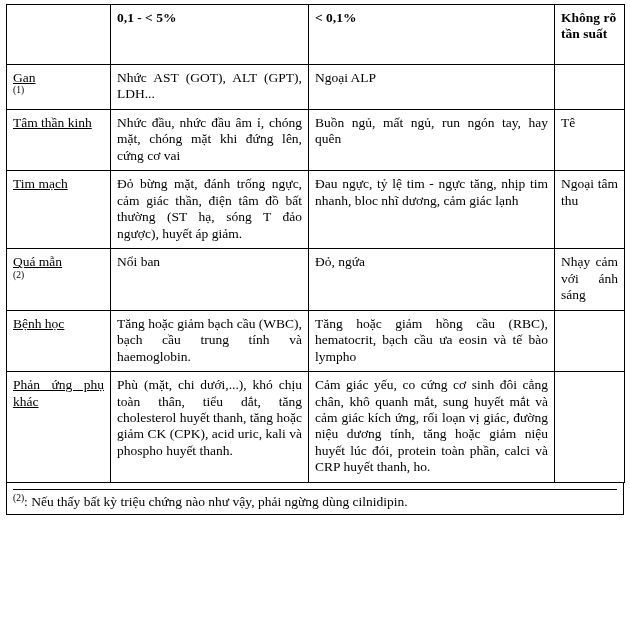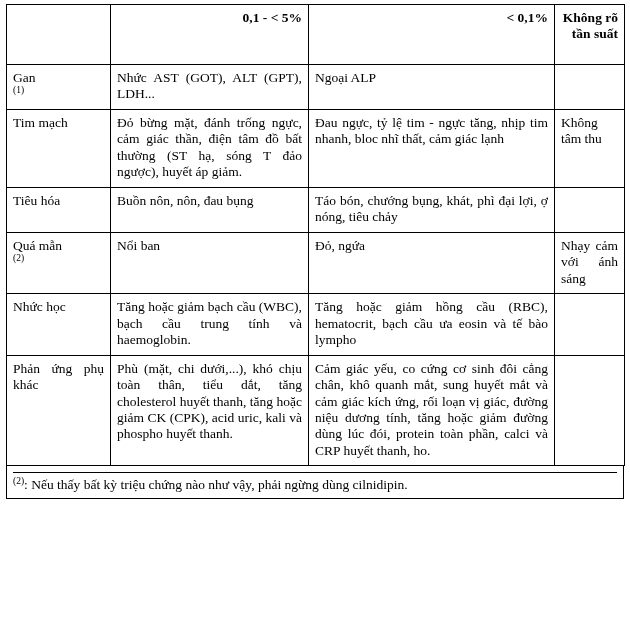--- a/index.html
+++ b/index.html
@@ -31,21 +31,21 @@
     border: 1px solid #000000;
     vertical-align: top;
     padding: 5px 6px 6px 6px;
     line-height: 1.22;
     text-align: justify;
     text-justify: inter-word;
     hyphens: none;
   }
   table.adr th {
     font-weight: bold;
-    text-align: right;
+    text-align: left;
     vertical-align: top;
   }
   .col-cat { width: 104px; }
   .col-a   { width: 198px; }
   .col-b   { width: 246px; }
   .col-c   { width: 70px; }
 
   .hdr-row th { height: 48px; }
   .cat-cell {
     vertical-align: middle;
@@ -68,21 +68,21 @@
   }
   .footnote-1 {
     text-align: justify;
   }
   .footnote-2 {
     text-align: left;
     border-top: 1px solid #000000;
     margin-top: 3px;
     padding-top: 3px;
   }
-  .cell-text { display: block; }
+  .cell-text { display: block; text-decoration: underline; }
 </style>
 </head>
 <body>
 
 <div class="page">
 
   <table class="adr">
     <colgroup>
       <col class="col-cat">
       <col class="col-a">
@@ -100,53 +100,53 @@
     <tbody>
 
       <tr>
         <td class="cat-cell"><span class="cell-text">Gan</span><span class="sup">(1)</span></td>
         <td>Nhức AST (GOT), ALT (GPT), LDH...</td>
         <td class="mid">Ngoại ALP</td>
         <td></td>
       </tr>
 
 
+      <tr>
+        <td class="cat-cell"><span class="cell-text">Tâm thần kinh</span><span class="sup"></span></td>
+        <td>Nhức đầu, nhức đầu âm ỉ, chóng mặt, chóng mặt khi đứng lên, cứng cơ vai</td>
+        <td class="mid">Buồn ngủ, mất ngủ, run ngón tay, hay quên</td>
+        <td class="mid">Tê</td>
+      </tr>
 
       <tr>
         <td class="cat-cell"><span class="cell-text">Tim mạch</span><span class="sup"></span></td>
         <td>Đỏ bừng mặt, đánh trống ngực, cảm giác thần, điện tâm đồ bất thường (ST hạ, sóng T đảo ngược), huyết áp giảm.</td>
-        <td class="mid">Đau ngực, tỷ lệ tim - ngực tăng, nhịp tim nhanh, bloc nhĩ thất, cảm giác lạnh</td>
-        <td class="mid">Không tâm thu</td>
+        <td class="mid">Đau ngực, tỷ lệ tim - ngực tăng, nhịp tim nhanh, bloc nhĩ dương, cảm giác lạnh</td>
+        <td class="mid">Ngoại tâm thu</td>
       </tr>
 
-      <tr>
-        <td class="cat-cell"><span class="cell-text">Tiêu hóa</span><span class="sup"></span></td>
-        <td class="mid">Buồn nôn, nôn, đau bụng</td>
-        <td>Táo bón, chướng bụng, khát, phì đại lợi, ợ nóng, tiêu chảy</td>
-        <td></td>
-      </tr>
 
       <tr>
         <td class="cat-cell"><span class="cell-text">Quá mẫn</span><span class="sup">(2)</span></td>
         <td class="mid">Nổi ban</td>
         <td class="mid">Đỏ, ngứa</td>
         <td class="mid">Nhạy cảm với ánh sáng</td>
       </tr>
 
       <tr>
-        <td class="cat-cell"><span class="cell-text">Nhức học</span><span class="sup"></span></td>
+        <td class="cat-cell"><span class="cell-text">Bệnh học</span><span class="sup"></span></td>
         <td>Tăng hoặc giảm bạch cầu (WBC), bạch cầu trung tính và haemoglobin.</td>
         <td>Tăng hoặc giảm hồng cầu (RBC), hematocrit, bạch cầu ưa eosin và tế bào lympho</td>
         <td></td>
       </tr>
 
       <tr>
         <td class="cat-cell"><span class="cell-text">Phản ứng phụ khác</span><span class="sup"></span></td>
         <td>Phù (mặt, chi dưới,...), khó chịu toàn thân, tiểu dắt, tăng cholesterol huyết thanh, tăng hoặc giảm CK (CPK), acid uric, kali và phospho huyết thanh.</td>
-        <td>Cảm giác yếu, co cứng cơ sinh đôi cẳng chân, khô quanh mắt, sung huyết mắt và cảm giác kích ứng, rối loạn vị giác, đường niệu dương tính, tăng hoặc giảm đường dùng lúc đói, protein toàn phần, calci và CRP huyết thanh, ho.</td>
+        <td>Cảm giác yếu, co cứng cơ sinh đôi cẳng chân, khô quanh mắt, sung huyết mắt và cảm giác kích ứng, rối loạn vị giác, đường niệu dương tính, tăng hoặc giảm niệu huyết lúc đói, protein toàn phần, calci và CRP huyết thanh, ho.</td>
         <td></td>
       </tr>
 
     </tbody>
   </table>
 
   <div class="footnotes">
     <div class="footnote-2"><span class="sup">(2)</span><span>: Nếu thấy bất kỳ triệu chứng nào như vậy, phải ngừng dùng cilnidipin.</span></div>
   </div>
 

